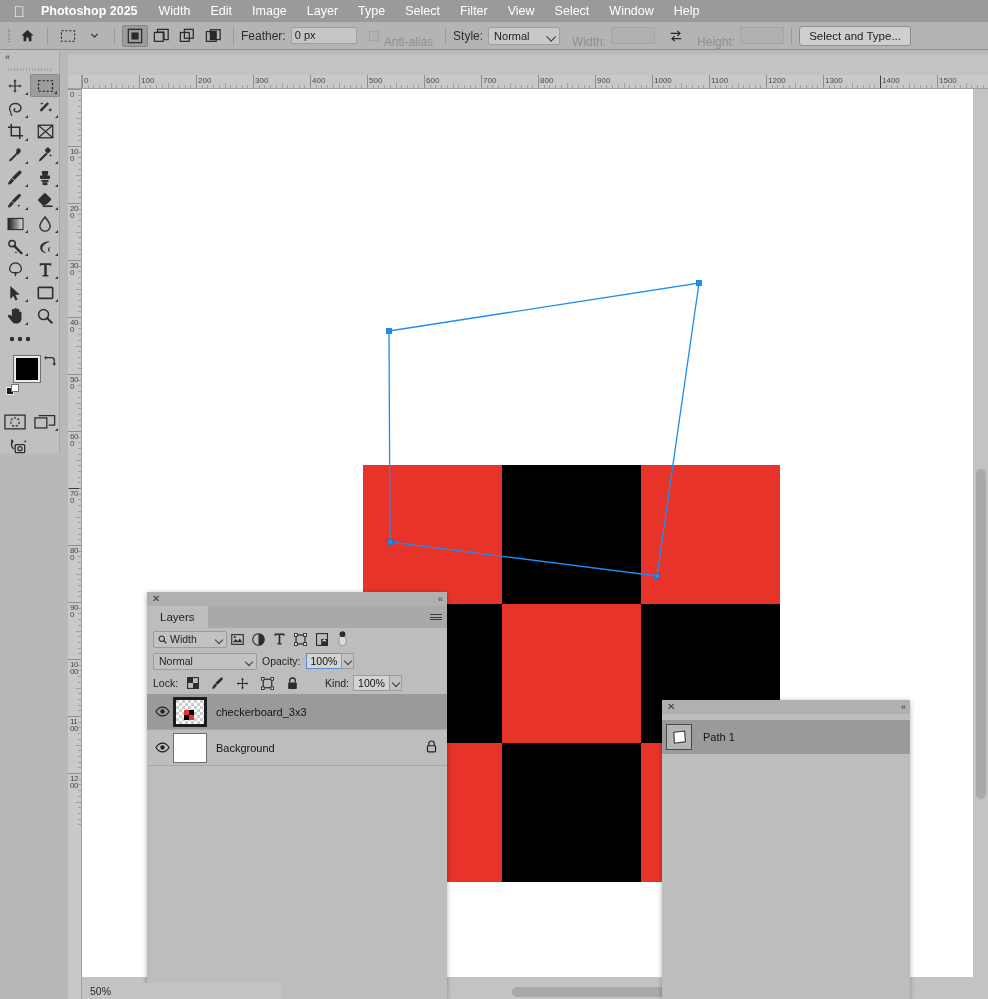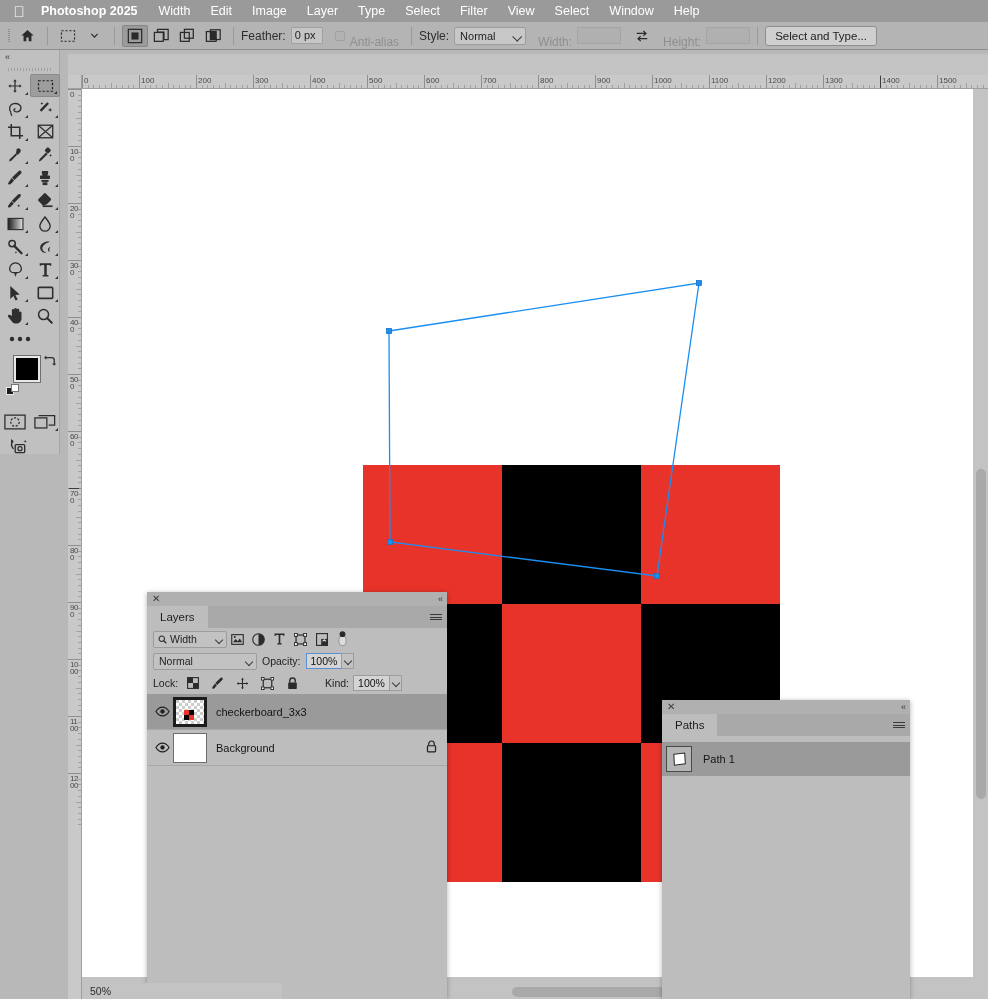--- a/index.html
+++ b/index.html
@@ -241,21 +241,21 @@
     </div>
     <div class="sel-mode">
       <svg width="17" height="16" viewBox="0 0 19 18">
           <rect x="1.5" y="4" width="11" height="11" fill="none" stroke="#2a2a2a" stroke-width="1.4"></rect>
           <rect x="6" y="2" width="11" height="11" fill="none" stroke="#2a2a2a" stroke-width="1.4"></rect>
           <rect x="6" y="4" width="6.5" height="9" fill="#2a2a2a"></rect>
         </svg>
     </div>
     <div class="ob-sep"></div>
     <div class="ob-label">Feather:</div>
-    <div class="ob-input" style="width:32px">0 px</div>
+    <div class="ob-input" style="width:66px">0 px</div>
     <div style="width:12px"></div>
     <div class="chk"></div>
     <div class="ob-label dim">Anti-alias</div>
     <div class="ob-sep"></div>
     <div class="ob-label">Style:</div>
     <div class="ob-select" style="width:72px">Normal</div>
     <div style="width:12px"></div>
     <div class="ob-label dim">Width:</div>
     <div class="ob-input dis" style="width:44px"></div>
     <div style="width:8px"></div>
@@ -1028,26 +1028,20 @@
           </svg>
       </div>
     </div>
   </div>
 
   <div class="panel" style="left:662px; top:700px; width:248px; height:299px;">
     <div class="panel-head">
       <span class="p-close">✕</span>
       <span class="p-collapse">«</span>
     </div>
-    <div class="tabrow">
-      <div class="ptab">Paths</div>
-      <div class="pmenu">
-          <i></i>
-        </div>
-    </div>
     <div style="height:6px"></div>
     <div class="pathrow sel">
       <div class="path-th">
         <svg width="17" height="17" viewBox="0 0 18 18">
             <path d="M3 3.5 L14.5 2.2 L15.2 13.6 L3.6 15 Z" fill="#fff" stroke="#2b2b2b" stroke-width="1.1"></path>
           </svg>
       </div>
       <div class="pathname">Path 1</div>
     </div>
   </div>

